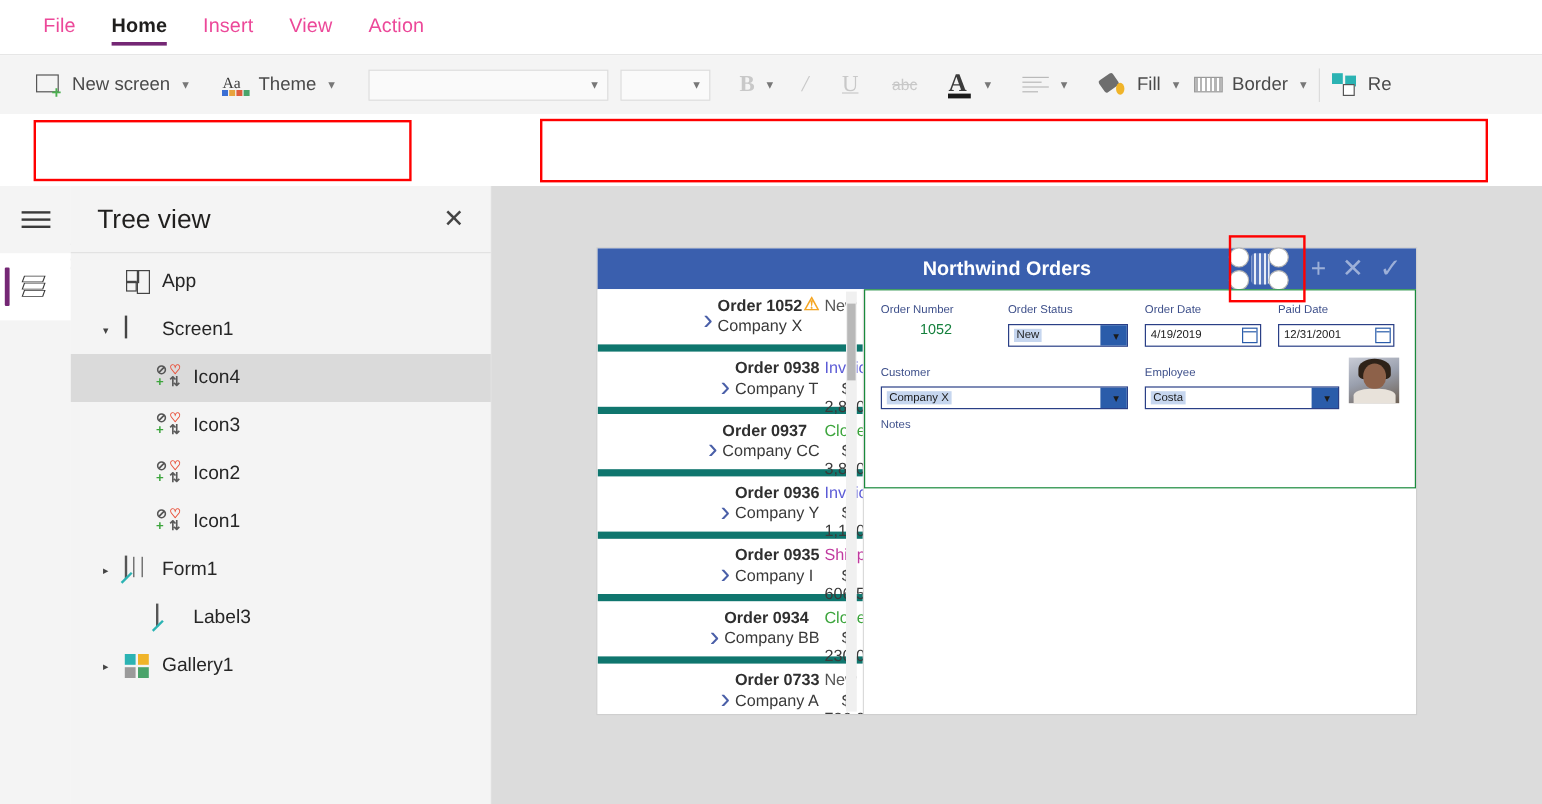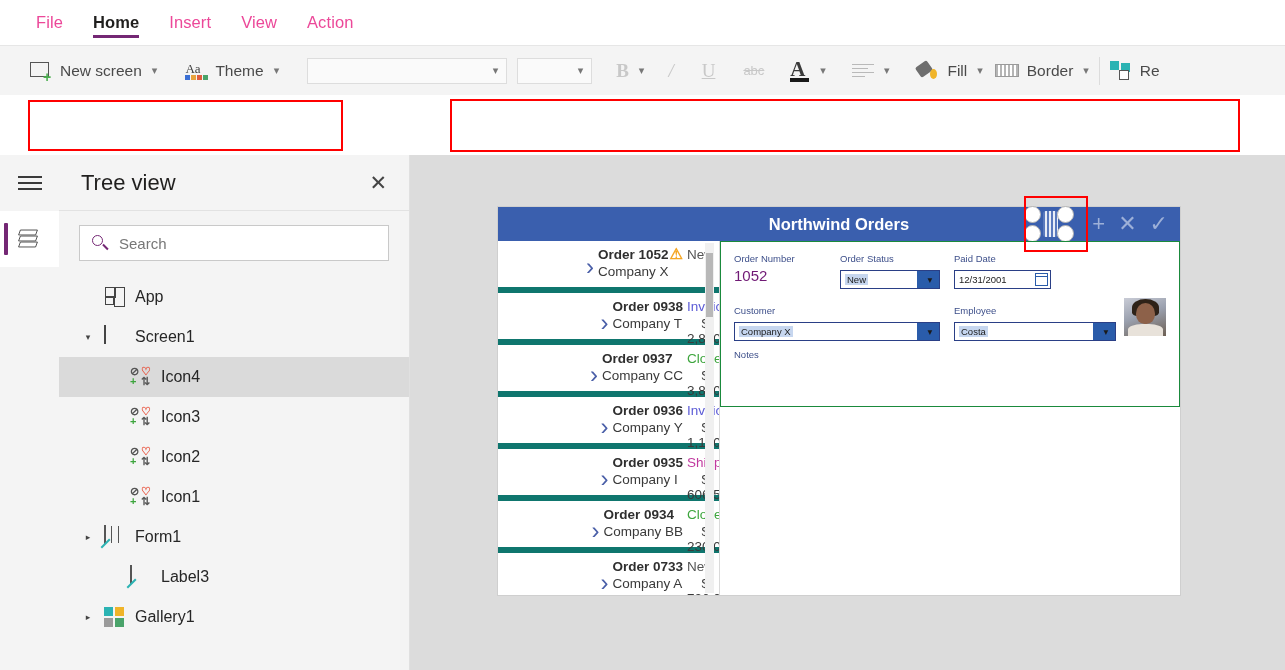--- a/index.html
+++ b/index.html
@@ -189,21 +189,21 @@
   .warn { color:#f5a623; font-size:15px; line-height:1; position:relative; top:-1px; }
   .gsb { position:absolute; left:207px; top:36px; width:9px; height:350px; background:#f0f0f0; }
   .gsb-th { position:absolute; left:1px; top:10px; width:7px; height:64px; background:#b8b8b8; }
 
   
   .formpanel { position:absolute; left:222px; top:34px; width:460px; height:354px; background:#fff; }
   .formsel { position:absolute; left:0px; top:0px; width:460px; height:166px;
              border:1.8px solid #1a8a3c; }
   .fgrid { position:absolute; left:14px; top:12px; width:440px; }
   .flbl { font-size:9.5px; color:#3d4f8a; margin-bottom:3px; }
-  .fval-plain { font-size:15px; color:#701a75; }
+  .fval-plain { font-size:12px; color:#15803d;text-align:center; }
   .fctl { height:19px; border:1.6px solid #2a3f86; background:#fff; display:flex;
           align-items:center; position:relative; }
   .fctl span { font-size:9.5px; color:#1b1b1b; padding-left:4px; }
   .fctl .sel-hl { background:#c6d6ef; padding:0 2px; }
   .ddarrow { position:absolute; right:0; top:0; width:22px; height:100%;
              background:#2a5caa; display:flex; align-items:center; justify-content:center;
              color:#fff; font-size:10px; }
   .calicon { position:absolute; right:2px; top:2px; width:13px; height:13px;
              border:1.4px solid #2a5caa; }
   .calicon::before { content:""; position:absolute; left:0; top:2px; width:100%; height:1.4px; background:#2a5caa; }
@@ -357,29 +357,20 @@
         <span style="position:absolute;left:2px;top:12px;width:18px;height:9px;background:#fff;border:1.5px solid #3a3a3a;transform:skewX(-20deg) scaleY(.62);"></span>
       </span>
     </div>
   </div>
 
   <div class="tree">
     <div class="tree-hd">
       <span class="tree-title">Tree view</span>
       <span class="tree-x">✕</span>
     </div>
-    <div class="searchwrap">
-      <div class="searchbox">
-        <span style="position:relative;display:inline-block;width:17px;height:17px;">
-          <span style="position:absolute;left:0;top:0;width:11px;height:11px;border:1.8px solid #742774;border-radius:50%;"></span>
-          <span style="position:absolute;left:10px;top:11px;width:7px;height:1.8px;background:#742774;transform:rotate(45deg);"></span>
-        </span>
-        <span class="search-ph">Search</span>
-      </div>
-    </div>
     <div class="tree-list" id="tree-list">
         <div class="tnode lvl1">
           <span class="tw"></span>
           <span class="ic ic-app">
             <span class="ic-appx"></span>
           </span>
           <span>App</span>
         </div>
         <div class="tnode lvl1">
           <span class="tw">▾</span>
@@ -563,20 +554,27 @@
               <div class="fval-plain">1052</div>
             </div>
             <div style="width:100px;">
               <div class="flbl">Order Status</div>
               <div class="fctl" style="margin-top:6px;">
                 <span><span class="sel-hl">New</span></span>
                 <span class="ddarrow">▾</span>
               </div>
             </div>
             <div style="width:97px;">
+              <div class="flbl">Order Date</div>
+              <div class="fctl" style="margin-top:6px;">
+                <span>4/19/2019</span>
+                <span class="calicon"></span>
+              </div>
+            </div>
+            <div style="width:97px;">
               <div class="flbl">Paid Date</div>
               <div class="fctl" style="margin-top:6px;">
                 <span>12/31/2001</span>
                 <span class="calicon"></span>
               </div>
             </div>
           </div>
 
           <div style="display:flex; gap:14px; margin-top:16px;">
             <div style="width:206px;">

